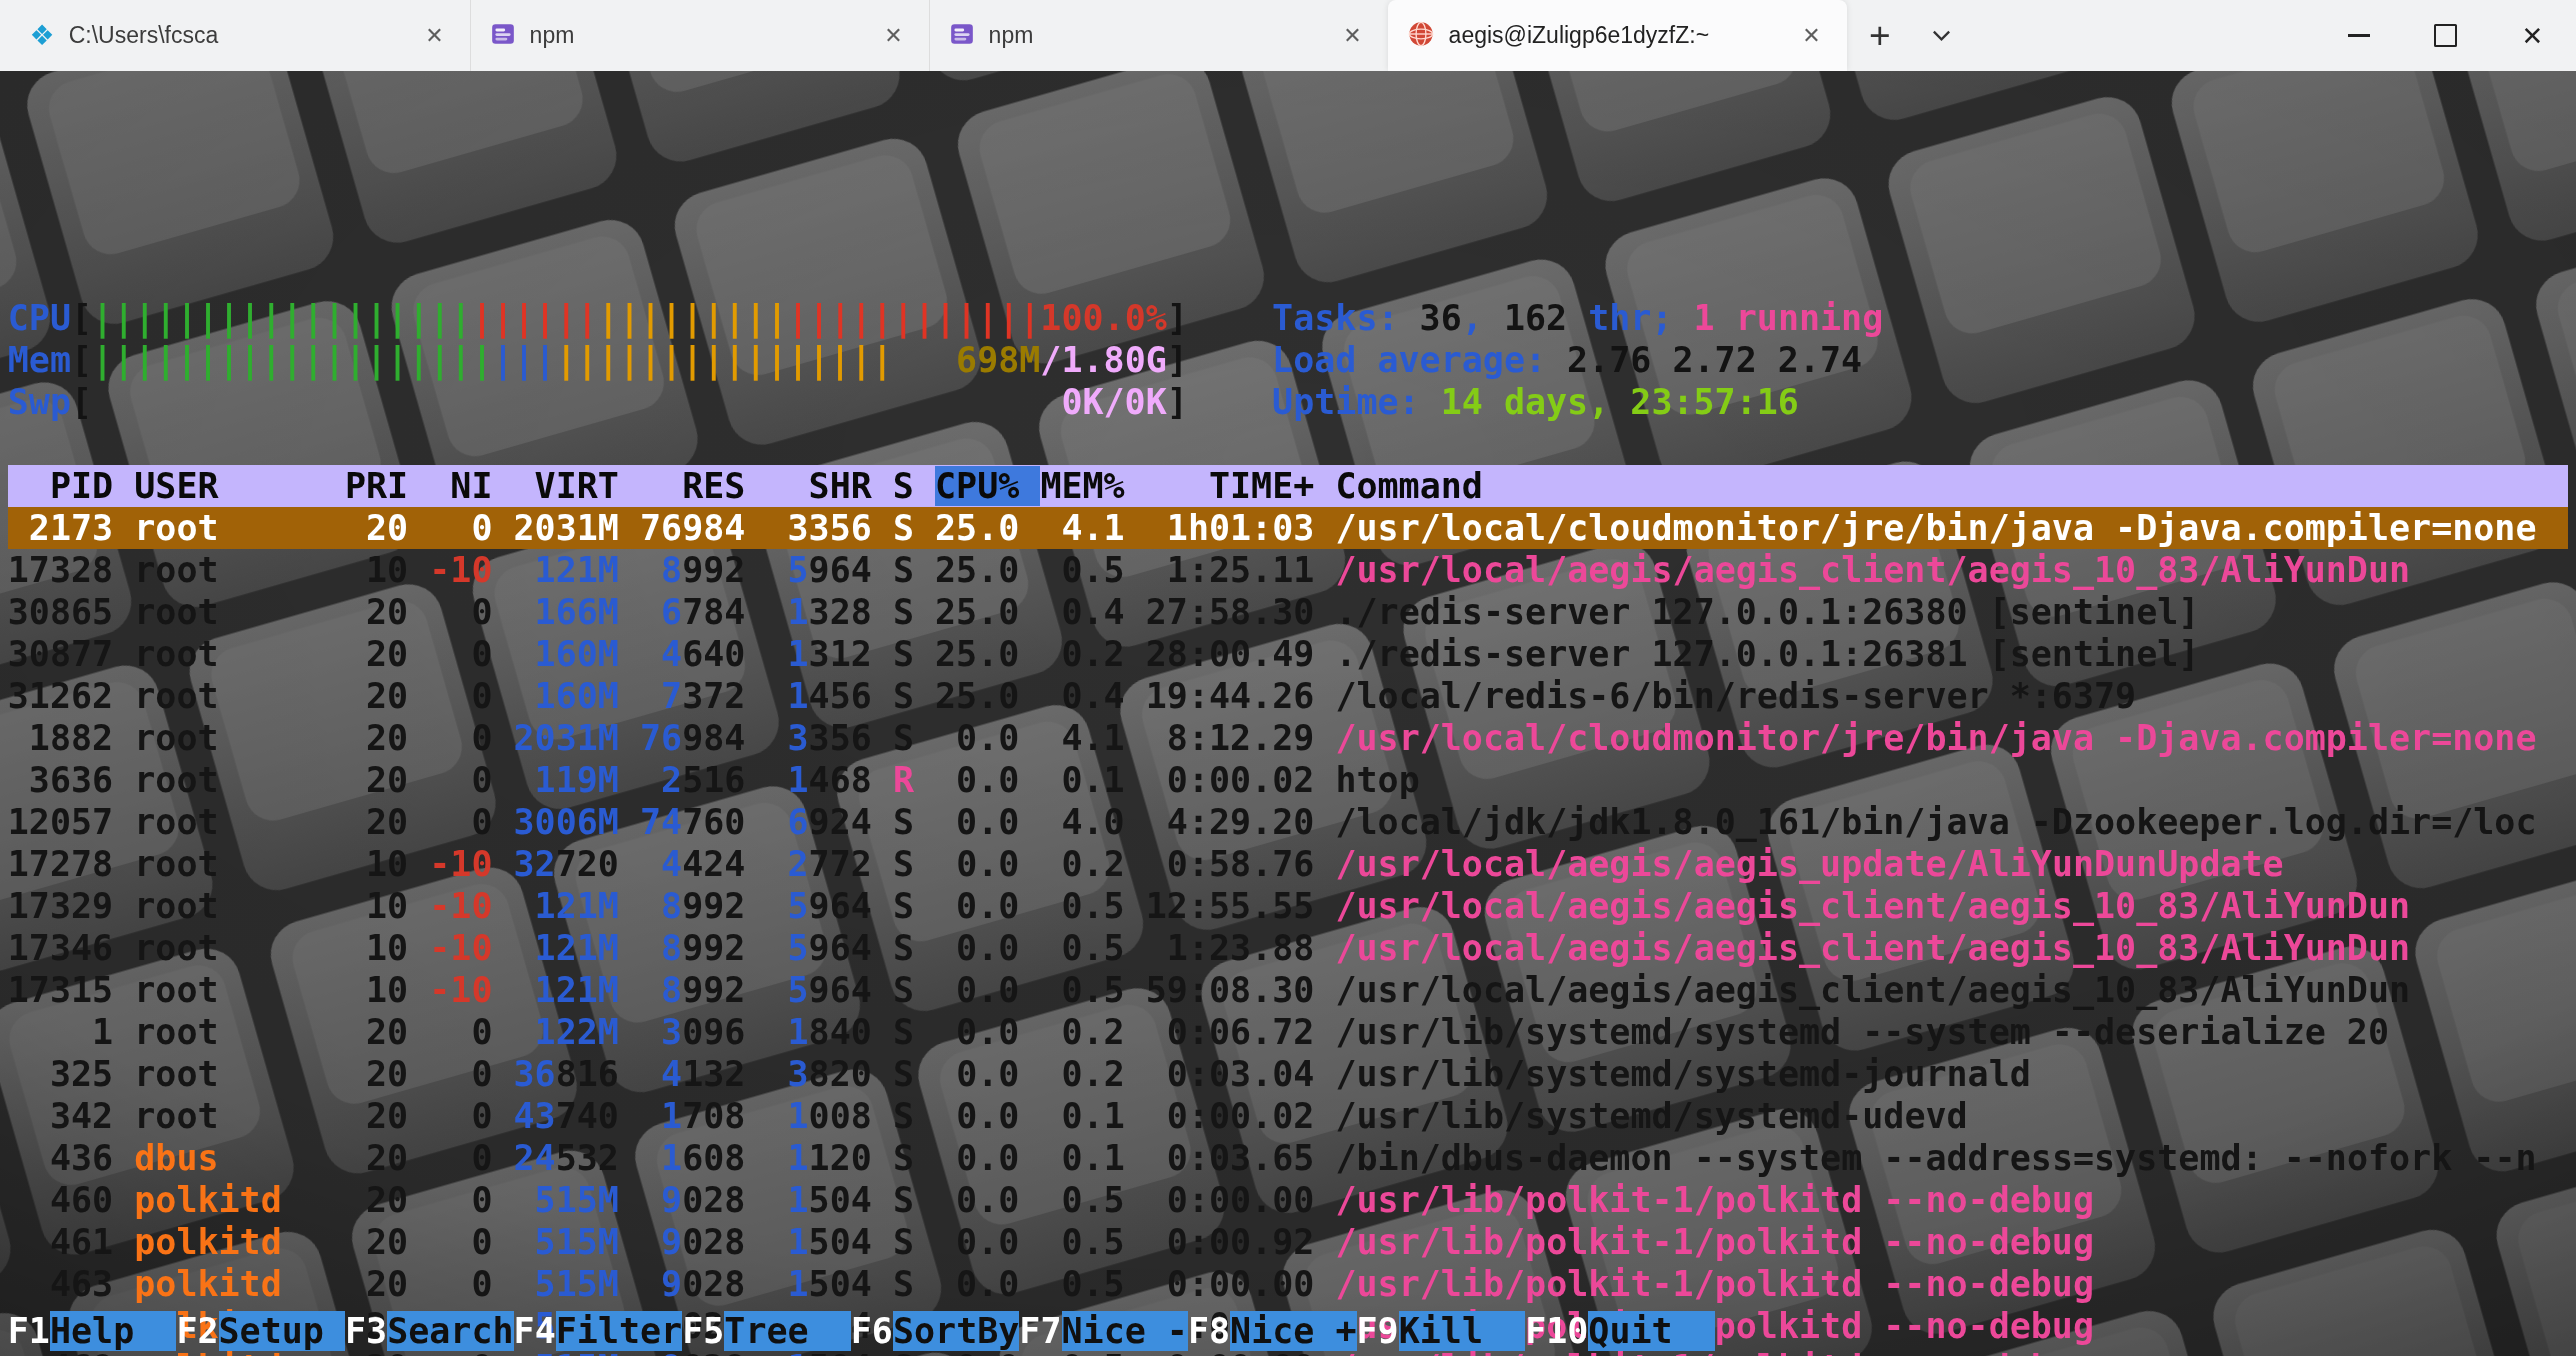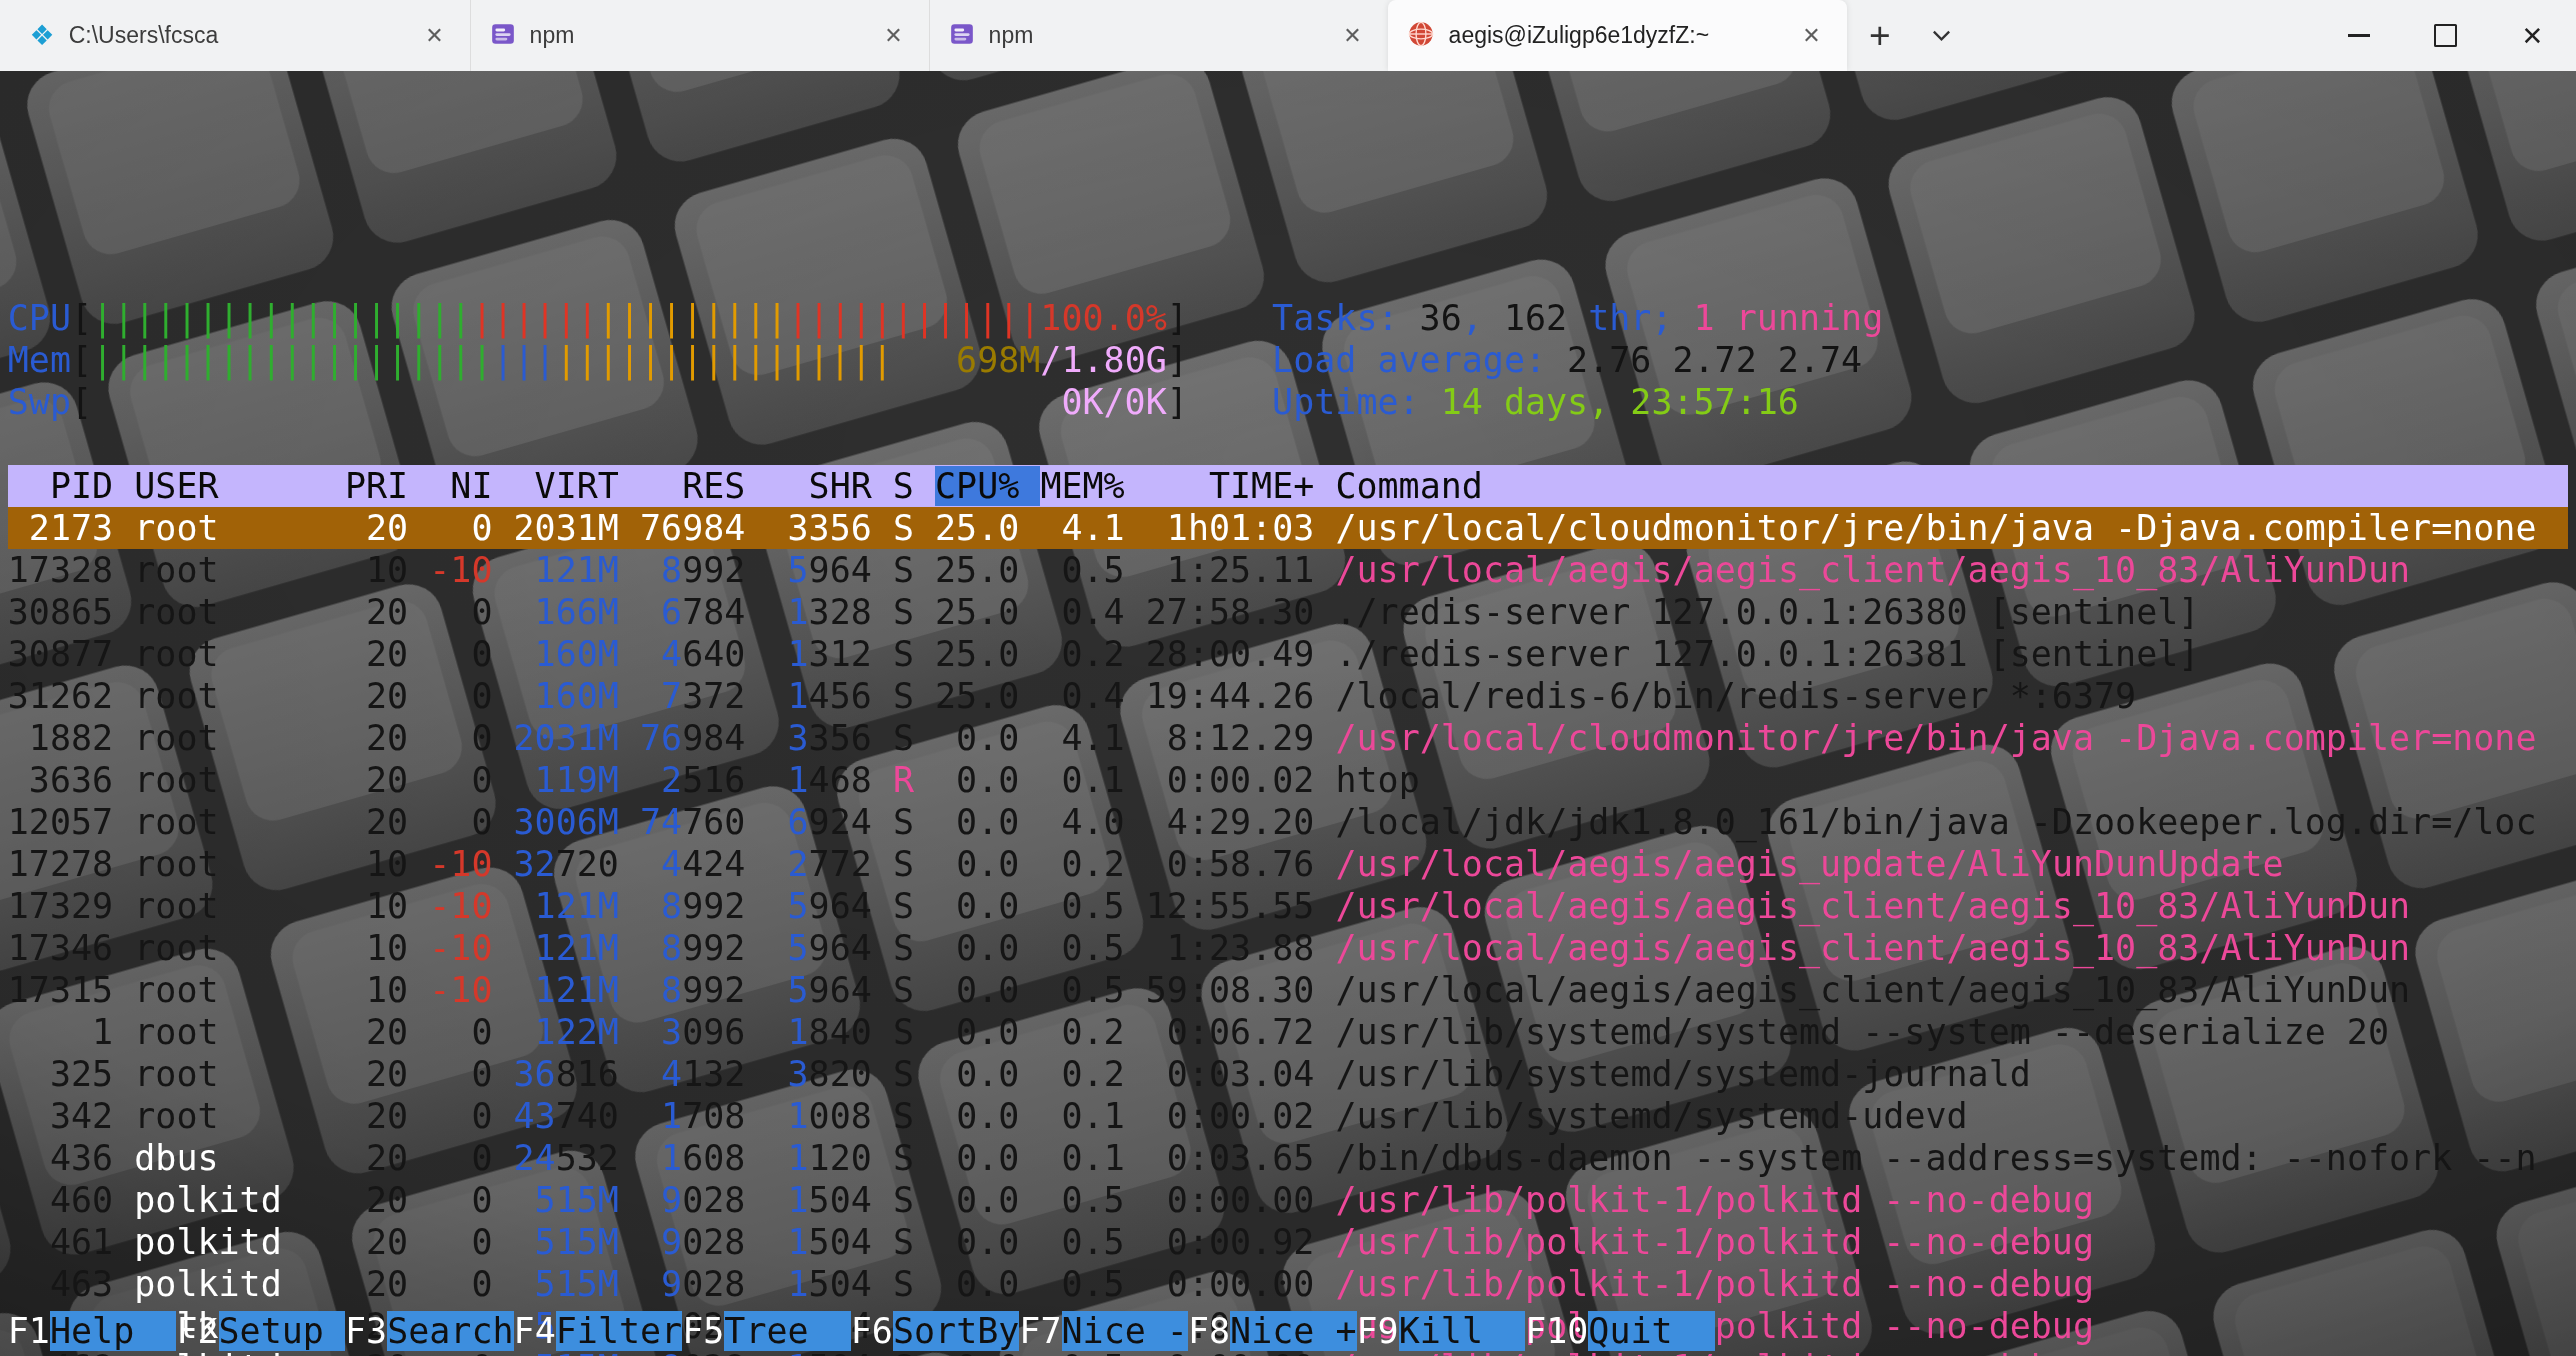--- a/index.html
+++ b/index.html
@@ -18,37 +18,37 @@
   .chevron{display:flex;align-items:center;padding:0 17px}
   .spacer{flex:1}
   .winbtns{display:flex}
   .winbtn{width:87px;display:flex;align-items:center;justify-content:center}
   .g-min{width:22px;height:2.3px;background:#222}
   .g-max{width:18.6px;height:18.6px;border:2.3px solid #222;border-radius:1.6px}
   .g-close{font-size:26px;color:#222;font-family:"DejaVu Sans",sans-serif}
 
   
   .term{position:relative;height:1286px;overflow:hidden;font-family:"DejaVu Sans Mono",monospace;
-        font-size:35px;line-height:42px;font-weight:400;color:#151515;white-space:pre}
+        font-size:35px;line-height:42px;font-weight:700;color:#151515;white-space:pre}
   .kbd{position:absolute;inset:0;display:block}
   .tcontent{position:relative;padding:15.5px 7.8px 0 7.8px}
   .line{height:42px}
   .meters-wrap{position:relative}
   .stats{position:absolute;top:0;left:60ch}
 
   
   .c-label{color:#2a5bd2}
   .c-brk{color:#131313}
   .c-num{color:#131313}
   .c-green{color:#ec4899}
   .c-red{color:#d5382a}
   .c-blue{color:#2a5bd2}
   .c-cyan{color:#84cc16}
   .c-dim{color:#f0abfc}
-  .c-gray{color:#ffffff}
+  .c-gray{color:#f97316}
   .c-memused{color:#9a7b00}
   .p-green{color:#2fae2f}
   .p-yellow{color:#e29b00}
   .p-red{color:#e03424}
   .p-blue{color:#2a5bd2}
 
   .thead{background:#c4b5fd;color:#0a0a0a}
   .thead .sort{background:#3e79dd}
   .trow{height:42px}
   .trow.sel{background:#a16207}

